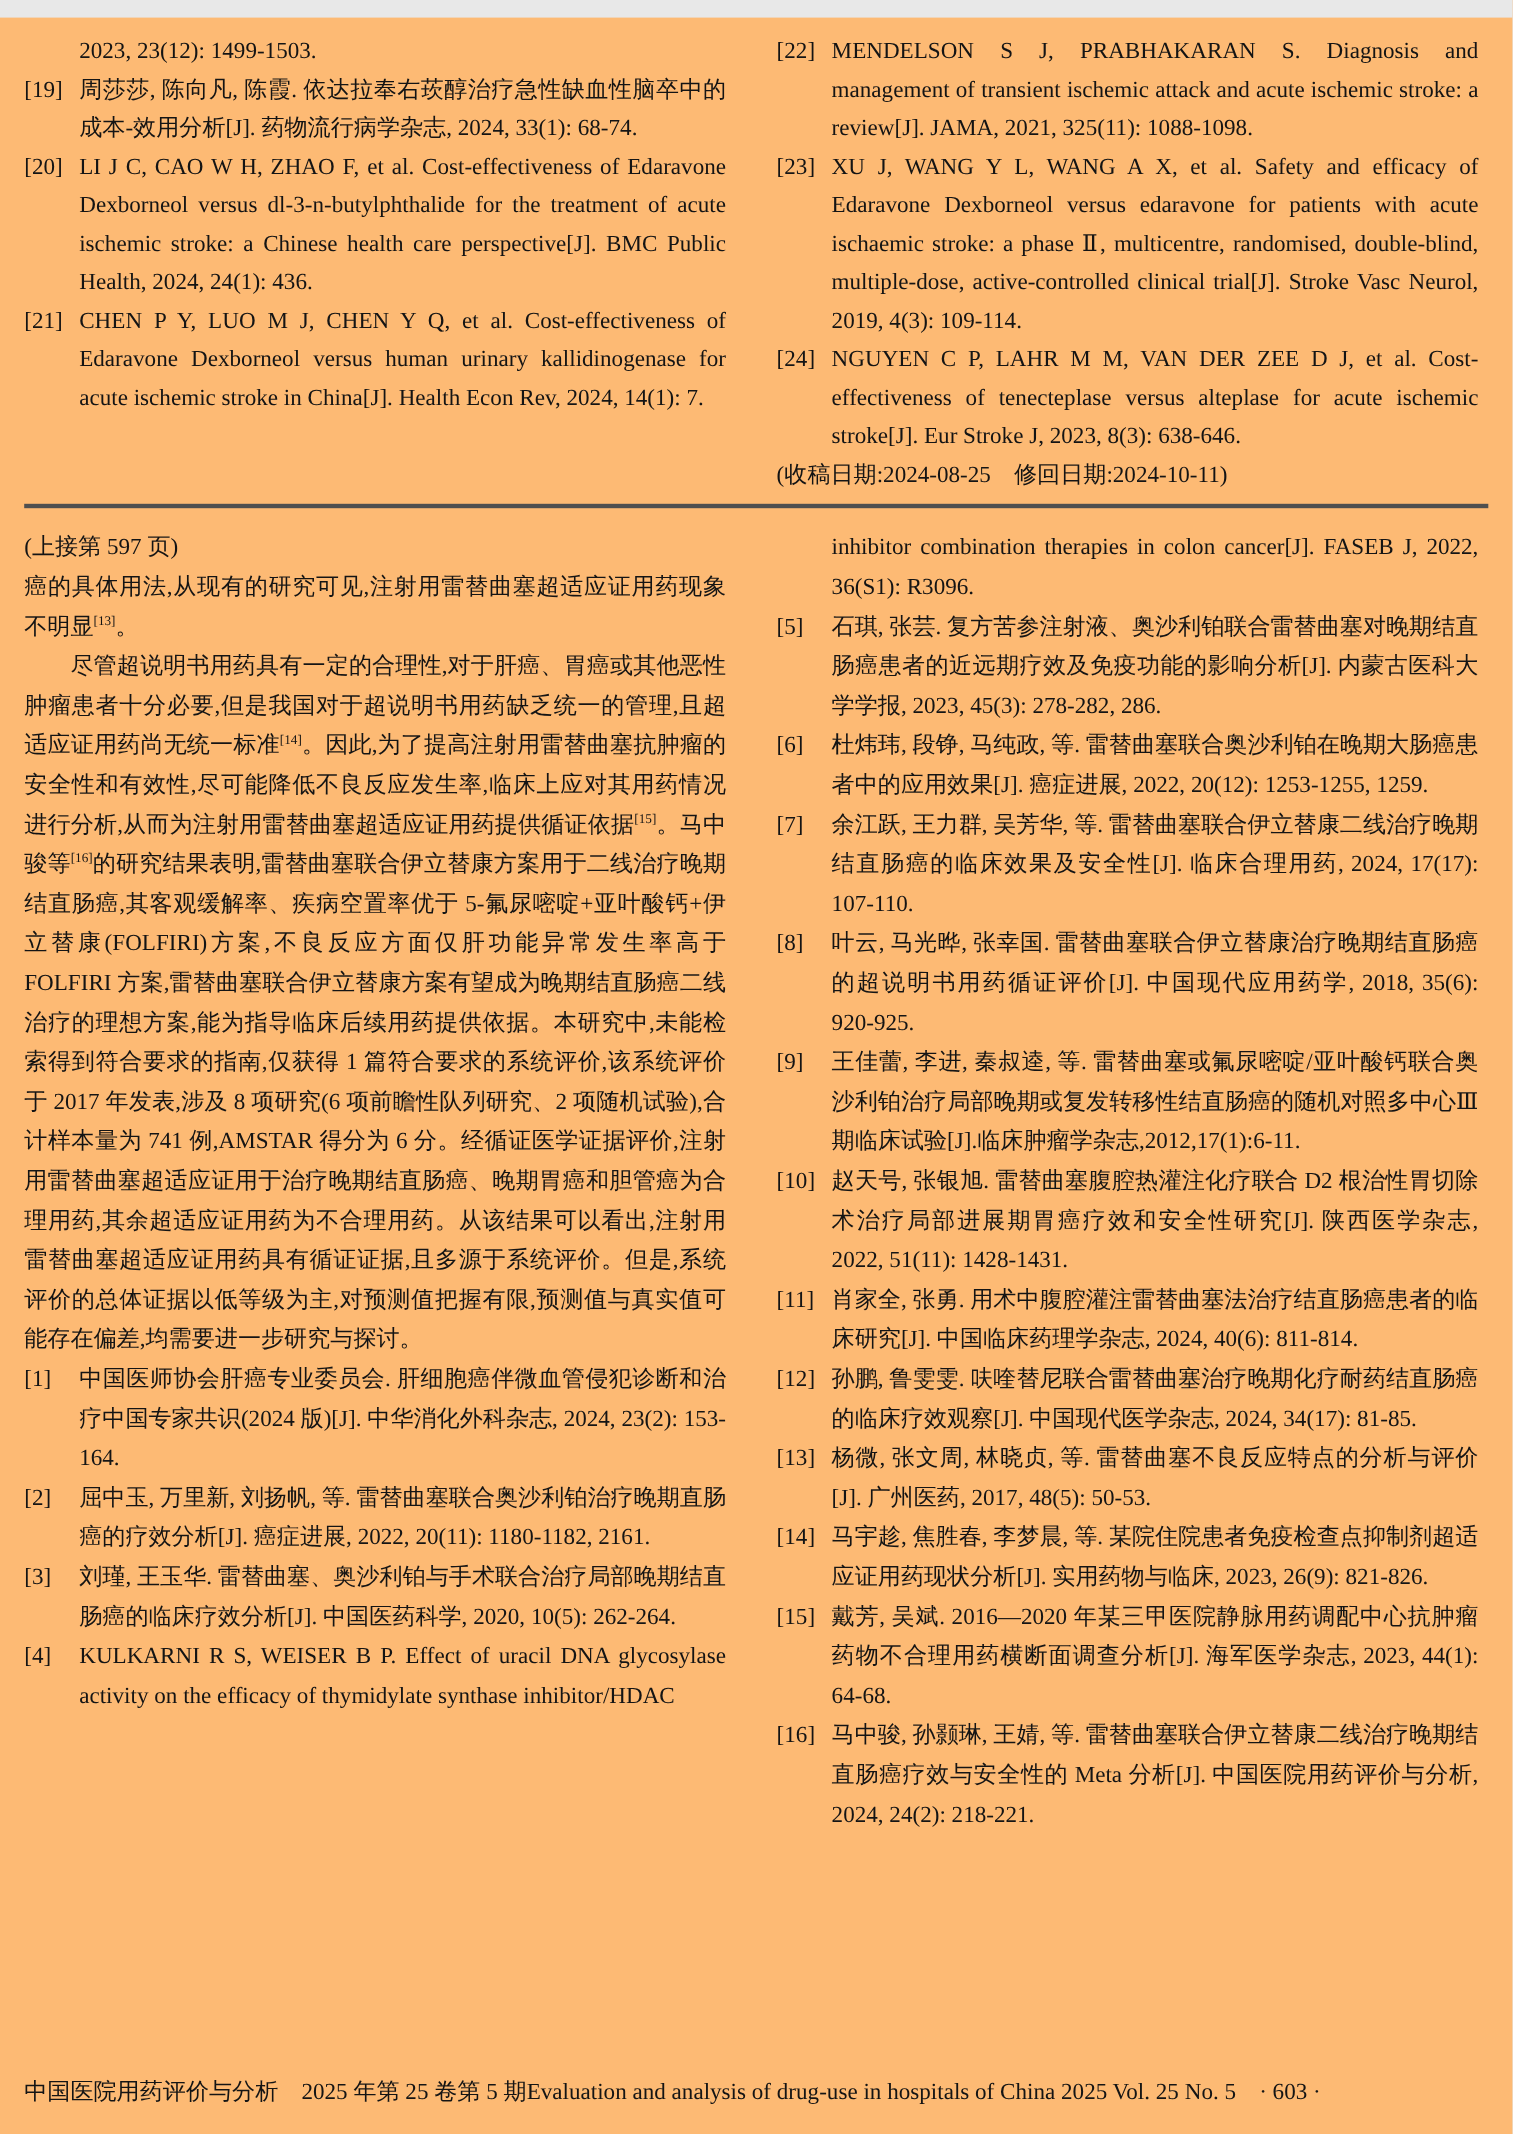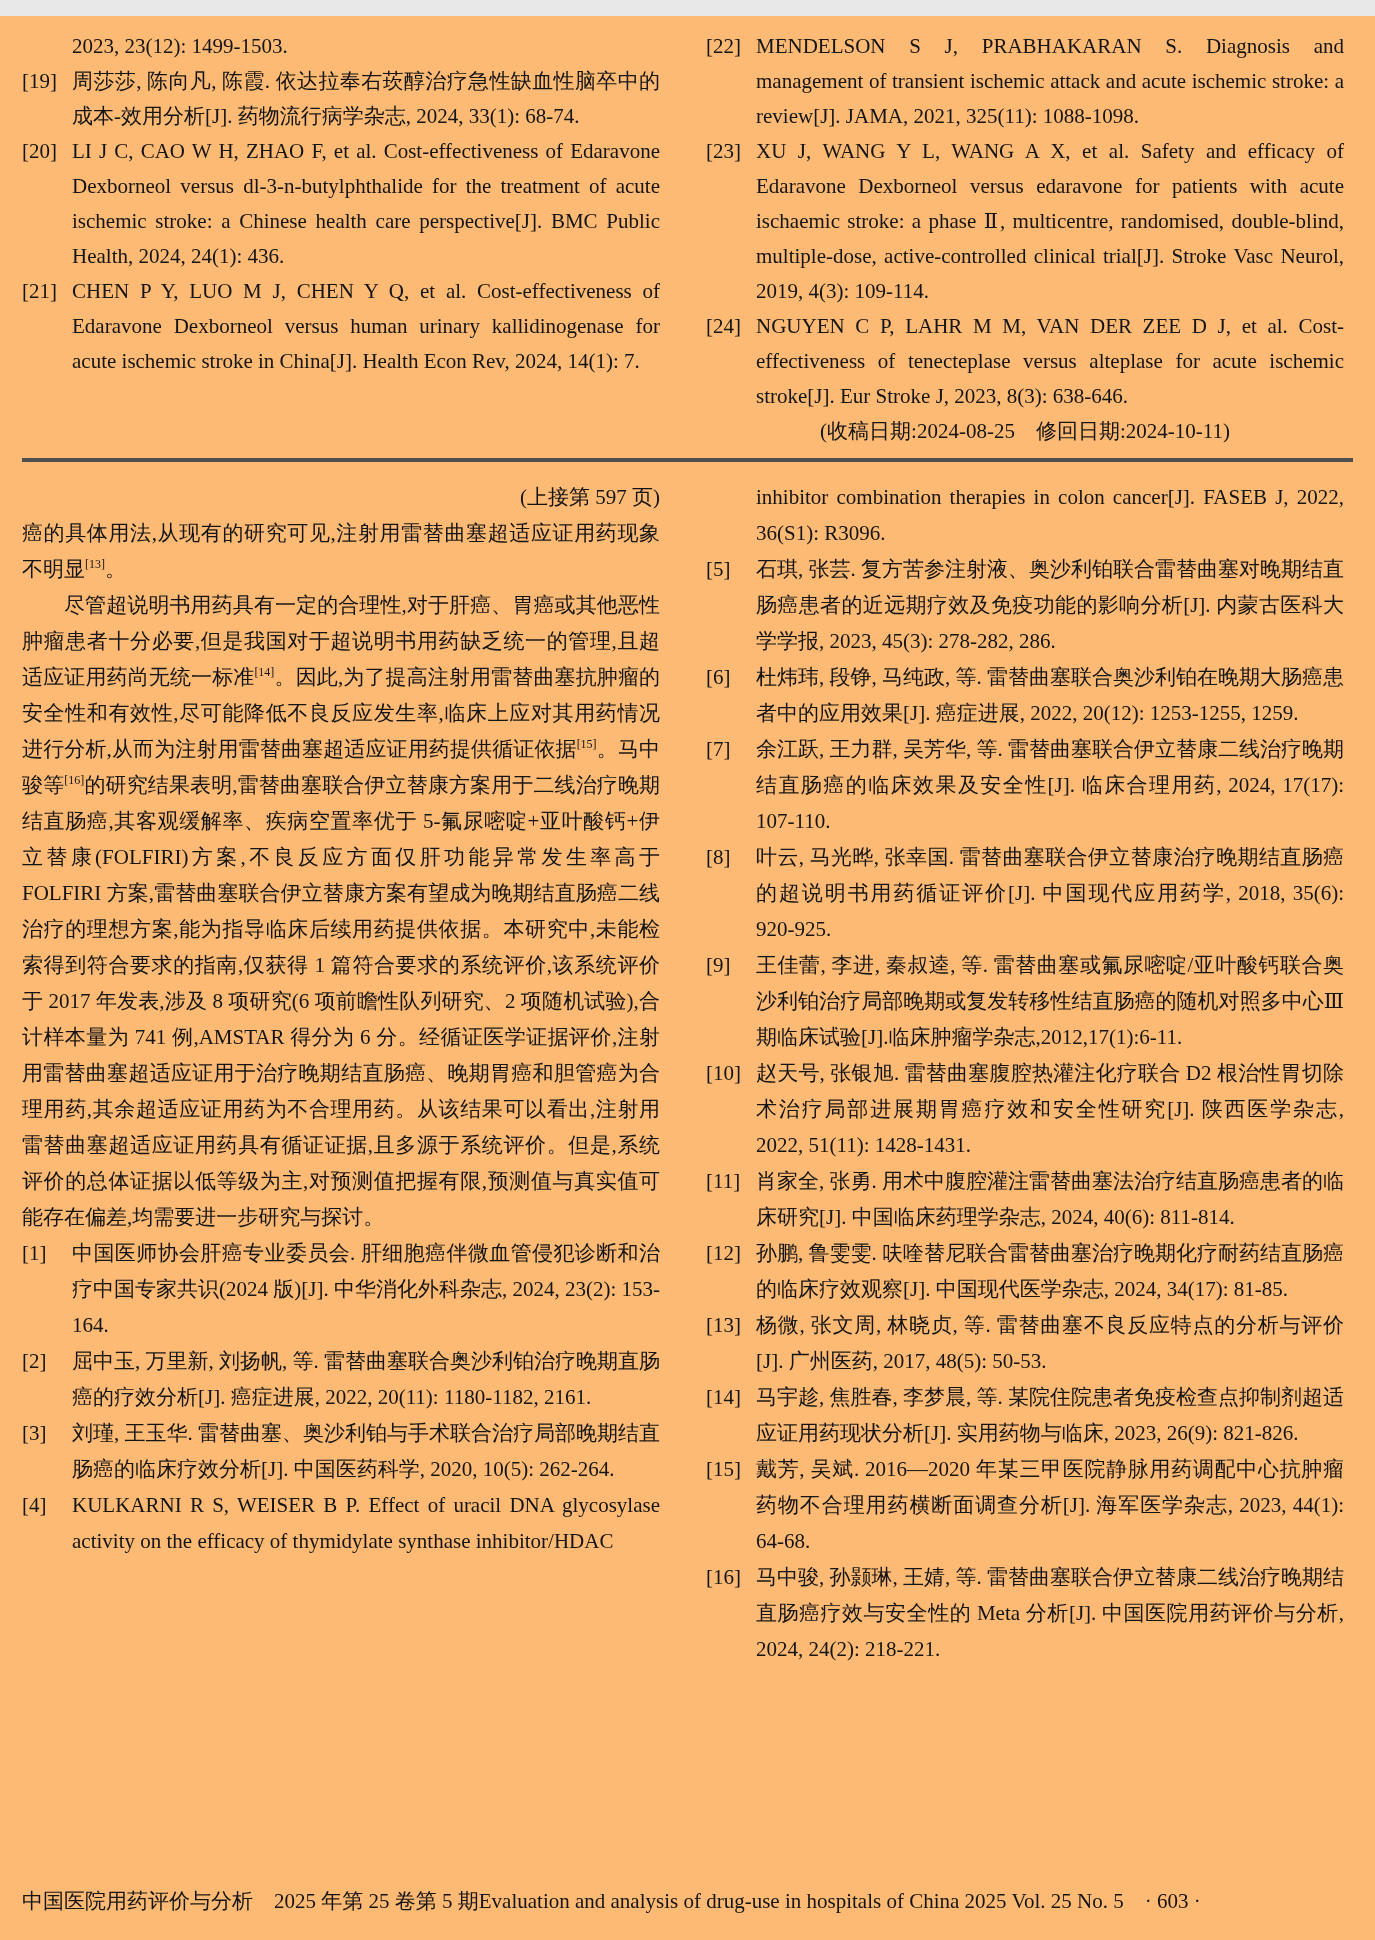--- a/index.html
+++ b/index.html
@@ -13,22 +13,22 @@
   }
   .content{margin:0 31px 0 22px;}
   .two-col{display:flex;gap:46px;}
   .col{flex:1;min-width:0;}
   .top-section{padding-top:13px;font-size:21px;line-height:35px;}
   .main-section{margin-top:17px;font-size:21px;line-height:36px;}
   .ref{display:flex;justify-content:flex-end;}
   .ref-num{width:50px;flex:none;}
   .ref-text{flex:1;text-align:justify;}
   .carry{padding-left:50px;text-align:justify;}
-  .dates-line{text-align:center;}
-  .continued-note{text-align:right;}
+  .dates-line{text-align:left;}
+  .continued-note{text-align:left;}
   .para{margin:0;text-align:justify;}
   .para.indent{text-indent:2em;}
   sup{font-size:12px;line-height:0;}
   .refs-heading{
     margin:0;font-size:23px;line-height:37px;font-weight:bold;
     font-family:"Liberation Sans","DejaVu Sans",sans-serif;
   }
   .divider{
     margin:9px 22px 0 22px;border:none;height:0;
     border-top:4px solid #4f4f4f;

